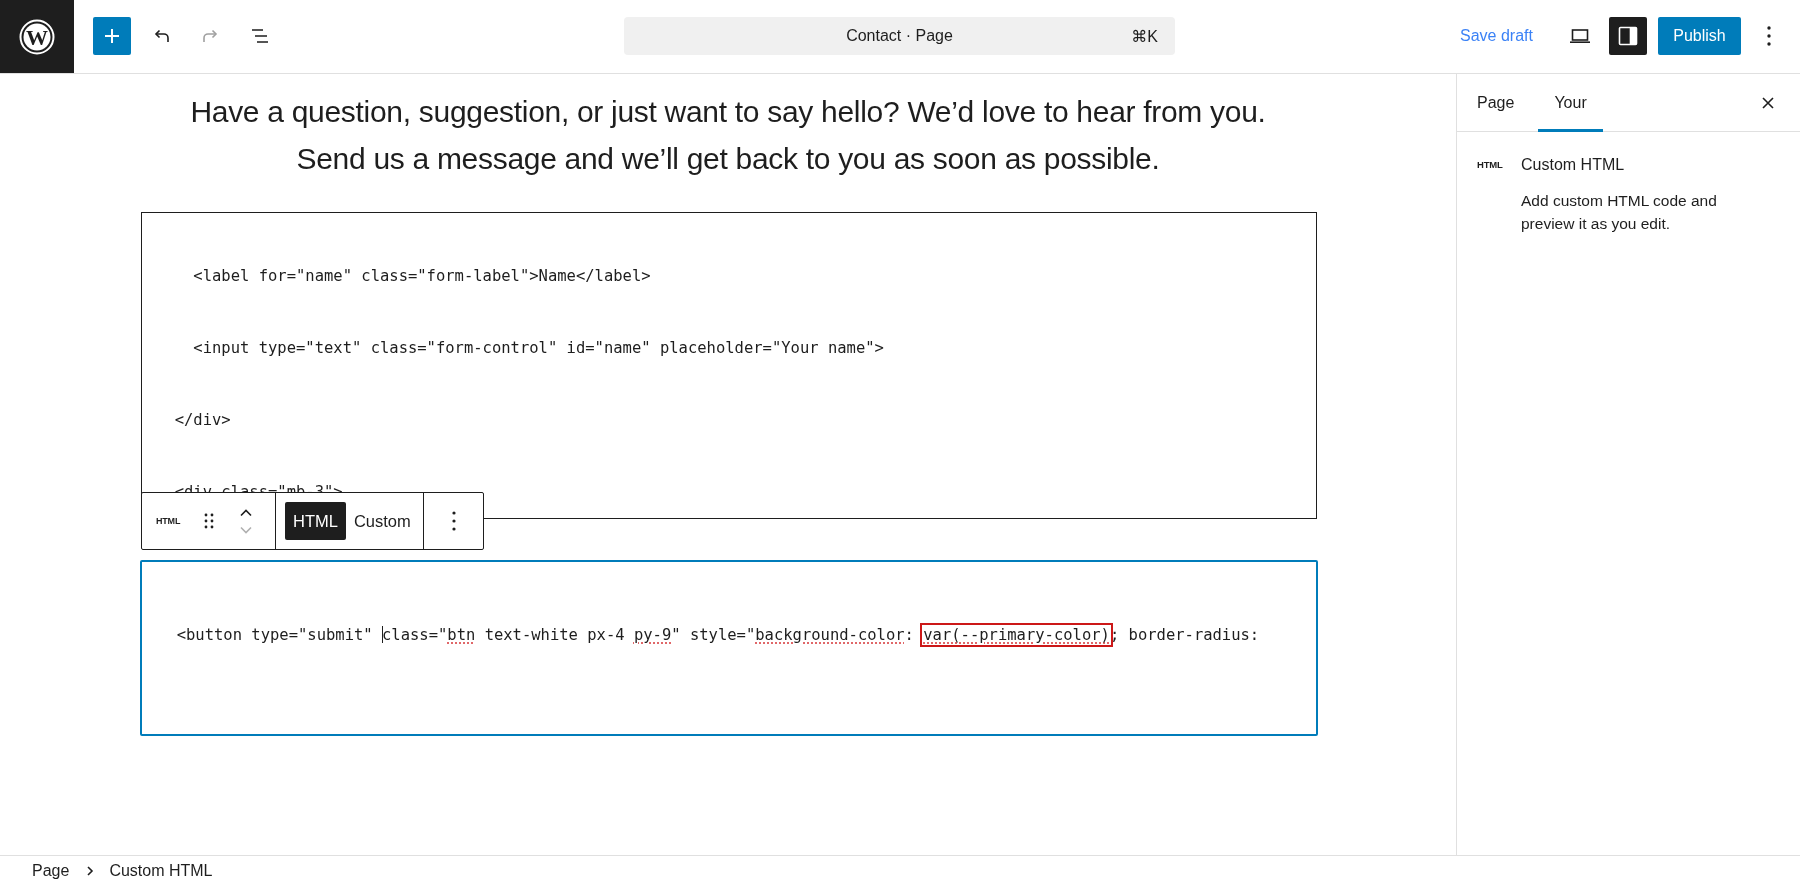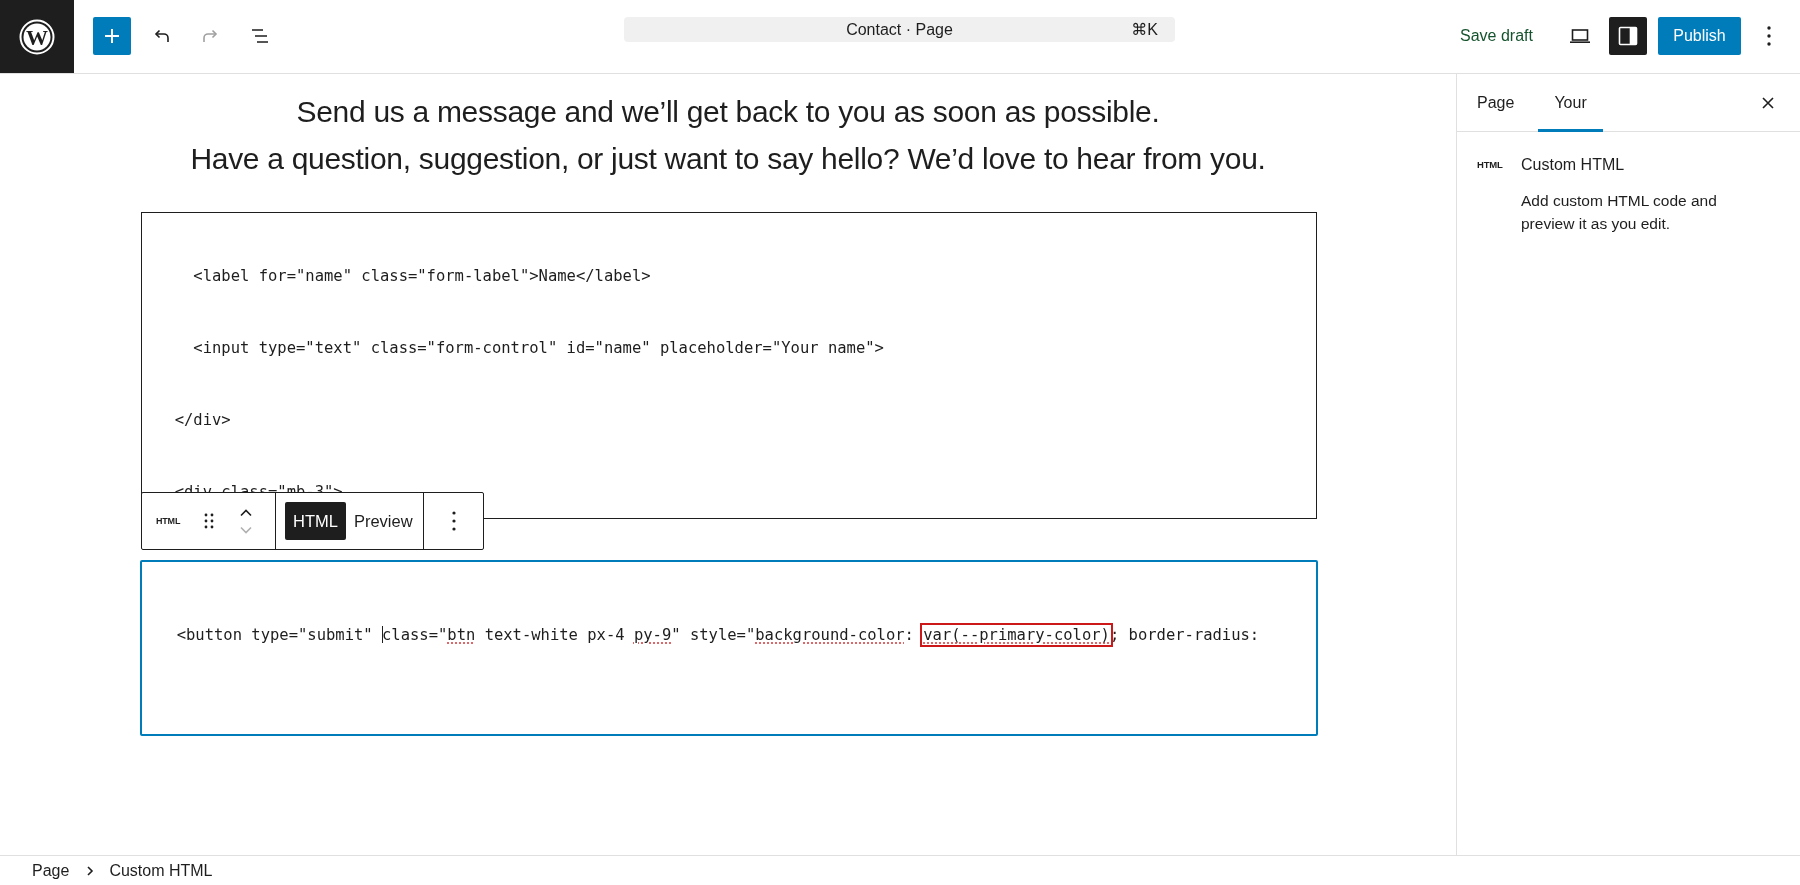--- a/index.html
+++ b/index.html
@@ -7,23 +7,23 @@
   body { font-family: "Liberation Sans", sans-serif; color: #1e1e1e; position: relative; }
 
   
   .header { position: absolute; left: 0; top: 0; width: 1800px; height: 74px; border-bottom: 1px solid #e0e0e0; background: #fff; }
   .wp-logo { position: absolute; left: 0; top: 0; width: 74px; height: 73px; background: #1e1e1e; display: flex; align-items: center; justify-content: center; }
   .hbtn { position: absolute; top: 17px; height: 38px; display: flex; align-items: center; justify-content: center; cursor: pointer; }
   .add-btn { left: 93px; width: 38px; background: #007cba; border-radius: 2px; }
   .undo-btn { left: 143px; width: 38px; }
   .redo-btn { left: 191px; width: 38px; }
   .listview-btn { left: 241px; width: 38px; }
-  .command-bar { position: absolute; left: 624px; top: 17px; width: 551px; height: 25px; background: #f0f0f0; border-radius: 4px; display: flex; align-items: center; justify-content: center; font-size: 16px; color: #1e1e1e; cursor: pointer; }
+  .command-bar { position: absolute; left: 624px; top: 17px; width: 551px; height: 38px; background: #f0f0f0; border-radius: 4px; display: flex; align-items: center; justify-content: center; font-size: 16px; color: #1e1e1e; cursor: pointer; }
   .command-bar .shortcut { position: absolute; right: 17px; font-size: 16px; color: #1e1e1e; }
-  .save-draft { left: 1452px; padding: 0 8px; font-size: 16px; color: #14532d; }
+  .save-draft { left: 1452px; padding: 0 8px; font-size: 16px; color: #3b82f6; }
   .preview-btn { left: 1561px; width: 38px; }
   .sidebar-toggle { left: 1609px; width: 38px; background: #1e1e1e; border-radius: 2px; }
   .publish-btn { left: 1658px; width: 83px; background: #007cba; color: #fff; font-size: 16px; border-radius: 2px; }
   .more-btn { left: 1754px; width: 30px; }
 
   
   .canvas { position: absolute; left: 0; top: 74px; width: 1456px; height: 781px; background: #fff; }
   .intro { position: absolute; left: 0; top: 14px; width: 1456px; text-align: center; font-size: 30px; line-height: 47px; color: #1e1e1e; letter-spacing: -0.3px; }
 
   .code-block { position: absolute; background: #fff; font-family: "DejaVu Sans Mono", monospace; font-size: 15.5px; line-height: 24px; color: #1e1e1e; white-space: pre; overflow: hidden; }
@@ -126,22 +126,22 @@
     <svg width="6" height="22" viewBox="0 0 6 22">
       <circle cx="3" cy="3" r="1.7" fill="#1e1e1e"></circle>
       <circle cx="3" cy="11" r="1.7" fill="#1e1e1e"></circle>
       <circle cx="3" cy="19" r="1.7" fill="#1e1e1e"></circle>
     </svg>
   </div>
 </div>
 
 <div class="canvas">
   <div class="intro">
+    <div>Have a question, suggestion, or just want to say hello? We’d love to hear from you.</div>
     <div>Send us a message and we’ll get back to you as soon as possible.</div>
-    <div>Have a question, suggestion, or just want to say hello? We’d love to hear from you.</div>
   </div>
 
   <div class="code-block code-block-1">
     <span class="code-line">    &lt;label for="name" class="form-label"&gt;Name&lt;/label&gt;</span>
     <span class="code-line">    &lt;input type="text" class="form-control" id="name" placeholder="Your name"&gt;</span>
     <span class="code-line">  &lt;/div&gt;</span>
     <span class="code-line">  &lt;div class="mb-3"&gt;</span>
     
     
     
@@ -172,21 +172,21 @@
         </span>
         <span class="mover">
           <svg width="14" height="9" viewBox="0 0 14 9">
             <path d="M2 1.5L7 6.5l5-5" fill="none" stroke="#b0b0b0" stroke-width="1.6"></path>
           </svg>
         </span>
       </span>
     </div>
     <div class="tb-group tb-group-2">
       <span class="tab-html">HTML</span>
-      <span class="tab-preview">Preview</span>
+      <span class="tab-preview">Custom</span>
     </div>
     <div class="tb-group tb-group-3">
       <span class="tb-more">
         <svg width="6" height="22" viewBox="0 0 6 22">
           <circle cx="3" cy="3" r="1.6" fill="#1e1e1e"></circle>
           <circle cx="3" cy="11" r="1.6" fill="#1e1e1e"></circle>
           <circle cx="3" cy="19" r="1.6" fill="#1e1e1e"></circle>
         </svg>
       </span>
     </div>

